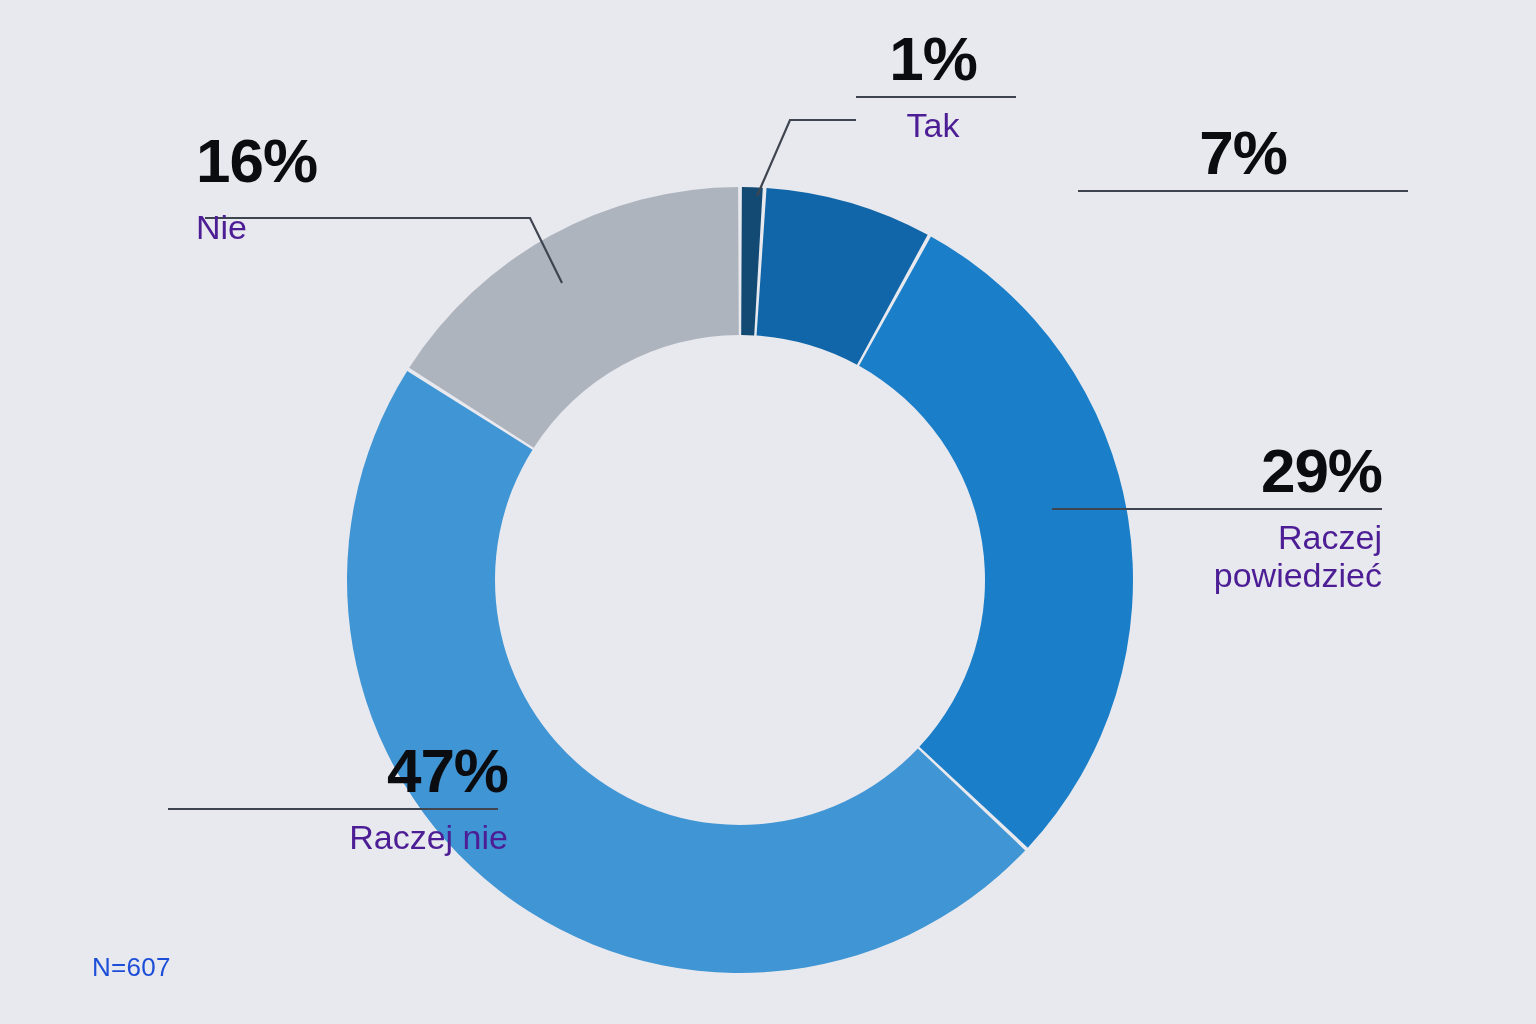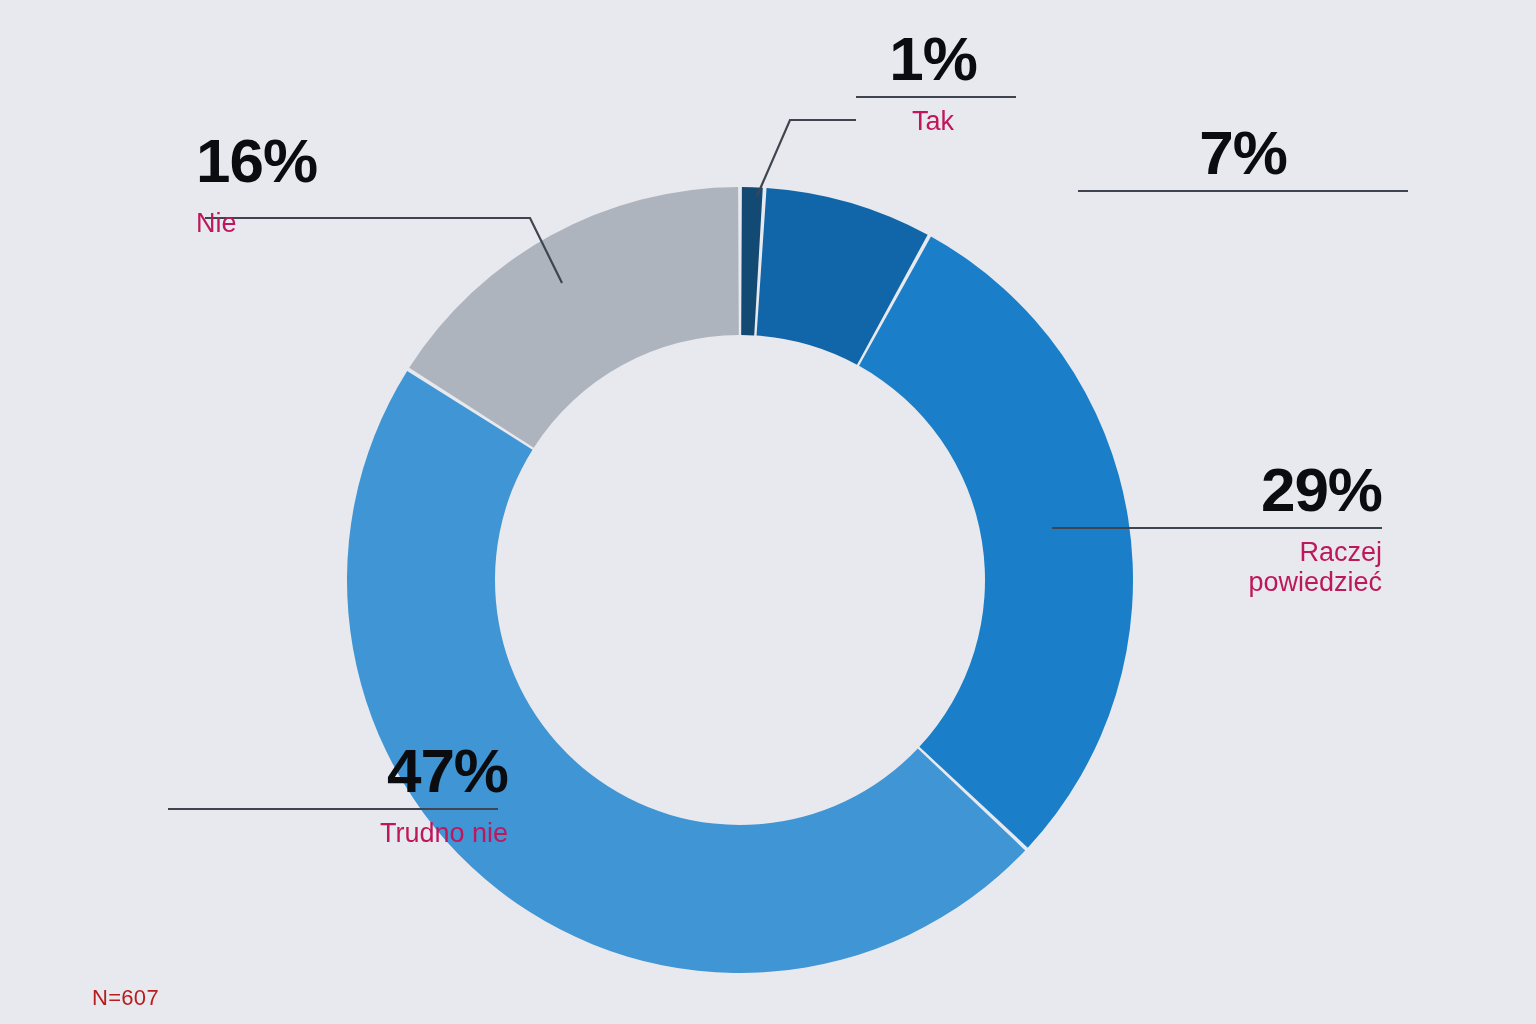--- a/index.html
+++ b/index.html
@@ -39,46 +39,45 @@
     letter-spacing: -1px;
     white-space: nowrap;
   }
   .callout .rule {
     height: 0;
     border-top: 2.2px solid #3f4550;
     margin-top: 6px;
     margin-bottom: 8px;
   }
   .callout .lbl {
-    font-size: 27px;
+    font-size: 34px;
     font-weight: 400;
-    color: #be185d;
+    color: #4c1d95;
     line-height: 1.12;
     white-space: pre-line;
   }
   .align-left  { text-align: left; }
   .align-right { text-align: right; }
   .align-center{ text-align: center; }
 
   
   #c-tak      { left: 818px;  top: 28px;  width: 230px; }
   #c-tak .rule{ width: 160px; margin-left: 38px; }
   #c-raczejtak{ left: 1078px; top: 122px; width: 330px; }
-  #c-trudno   { left: 1052px; top: 459px; width: 330px; }
+  #c-trudno   { left: 1052px; top: 440px; width: 330px; }
   #c-nie      { left: 196px;  top: 130px; width: 360px; }
   #c-raczejnie{ left: 168px;  top: 740px; width: 340px; text-align: right; }
 
   #note {
     position: absolute;
     left: 92px;
     top: 952px;
-    font-size: 22px;
-    color: #b91c1c;
+    font-size: 26px;
+    color: #1d4ed8;
     letter-spacing: 0.3px;
-    margin-top: 33px;
   }
 </style>
 </head>
 <body>
 
 <div id="stage">
 
   <svg class="chart-svg" id="chart-svg" viewBox="0 0 1536 1024" xmlns="http://www.w3.org/2000/svg">
     <g id="slices">
         <path d="M 741.8862573468851 187.00452670136093 A 393 393 0 0 1 762.7938546922046 187.6615744178622 L 754.2099094137153 335.41243188899807 A 245 245 0 0 0 741.1759110686688 335.00282198939806 Z" fill="#134a74"></path>
@@ -115,18 +114,18 @@
 
   <div class="callout align-left" id="c-nie">
     <div class="pct">16%</div>
     <div class="rule" style="visibility:hidden"></div>
     <div class="lbl">Nie</div>
   </div>
 
   <div class="callout align-left" id="c-raczejnie">
     <div class="pct">47%</div>
     <div class="rule" style="width:330px"></div>
-    <div class="lbl">Trudno nie</div>
+    <div class="lbl">Raczej nie</div>
   </div>
 
   <div id="note">N=607</div>
 
 </div>
 
 </body></html>

